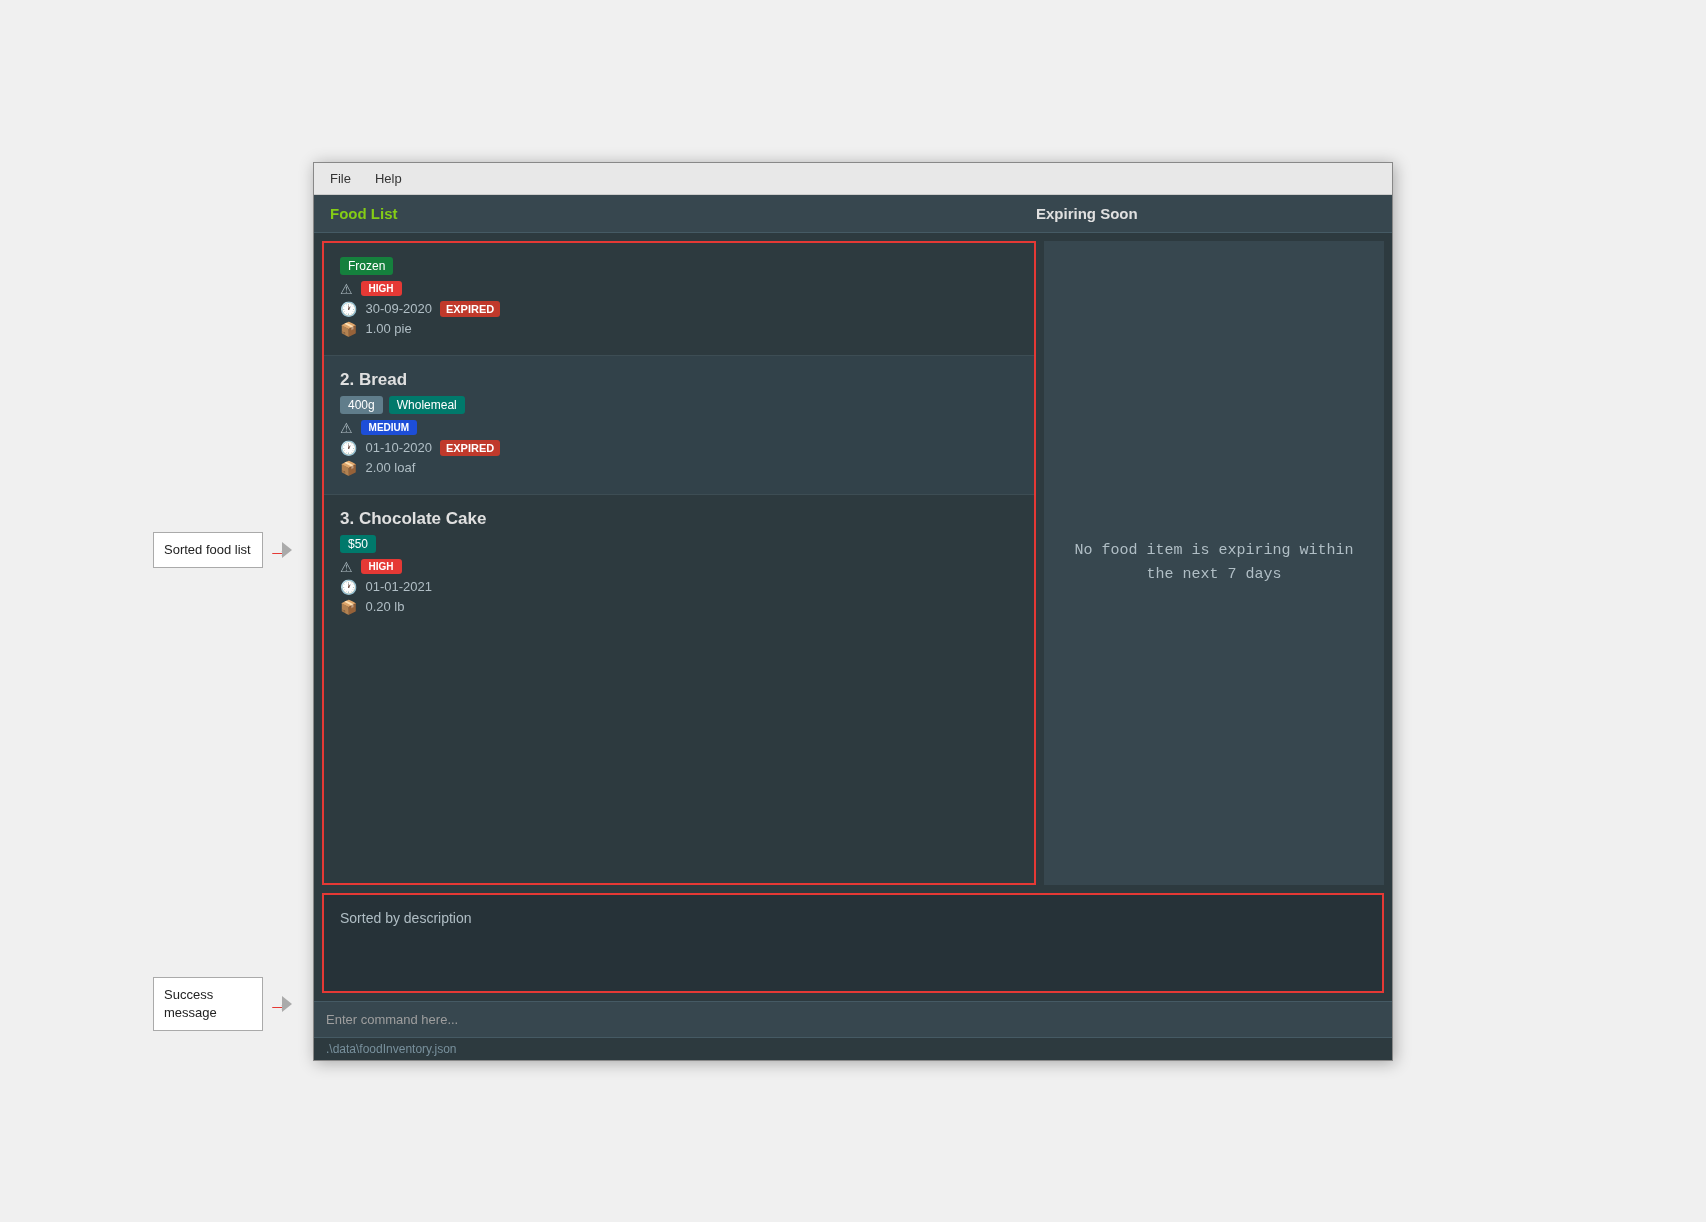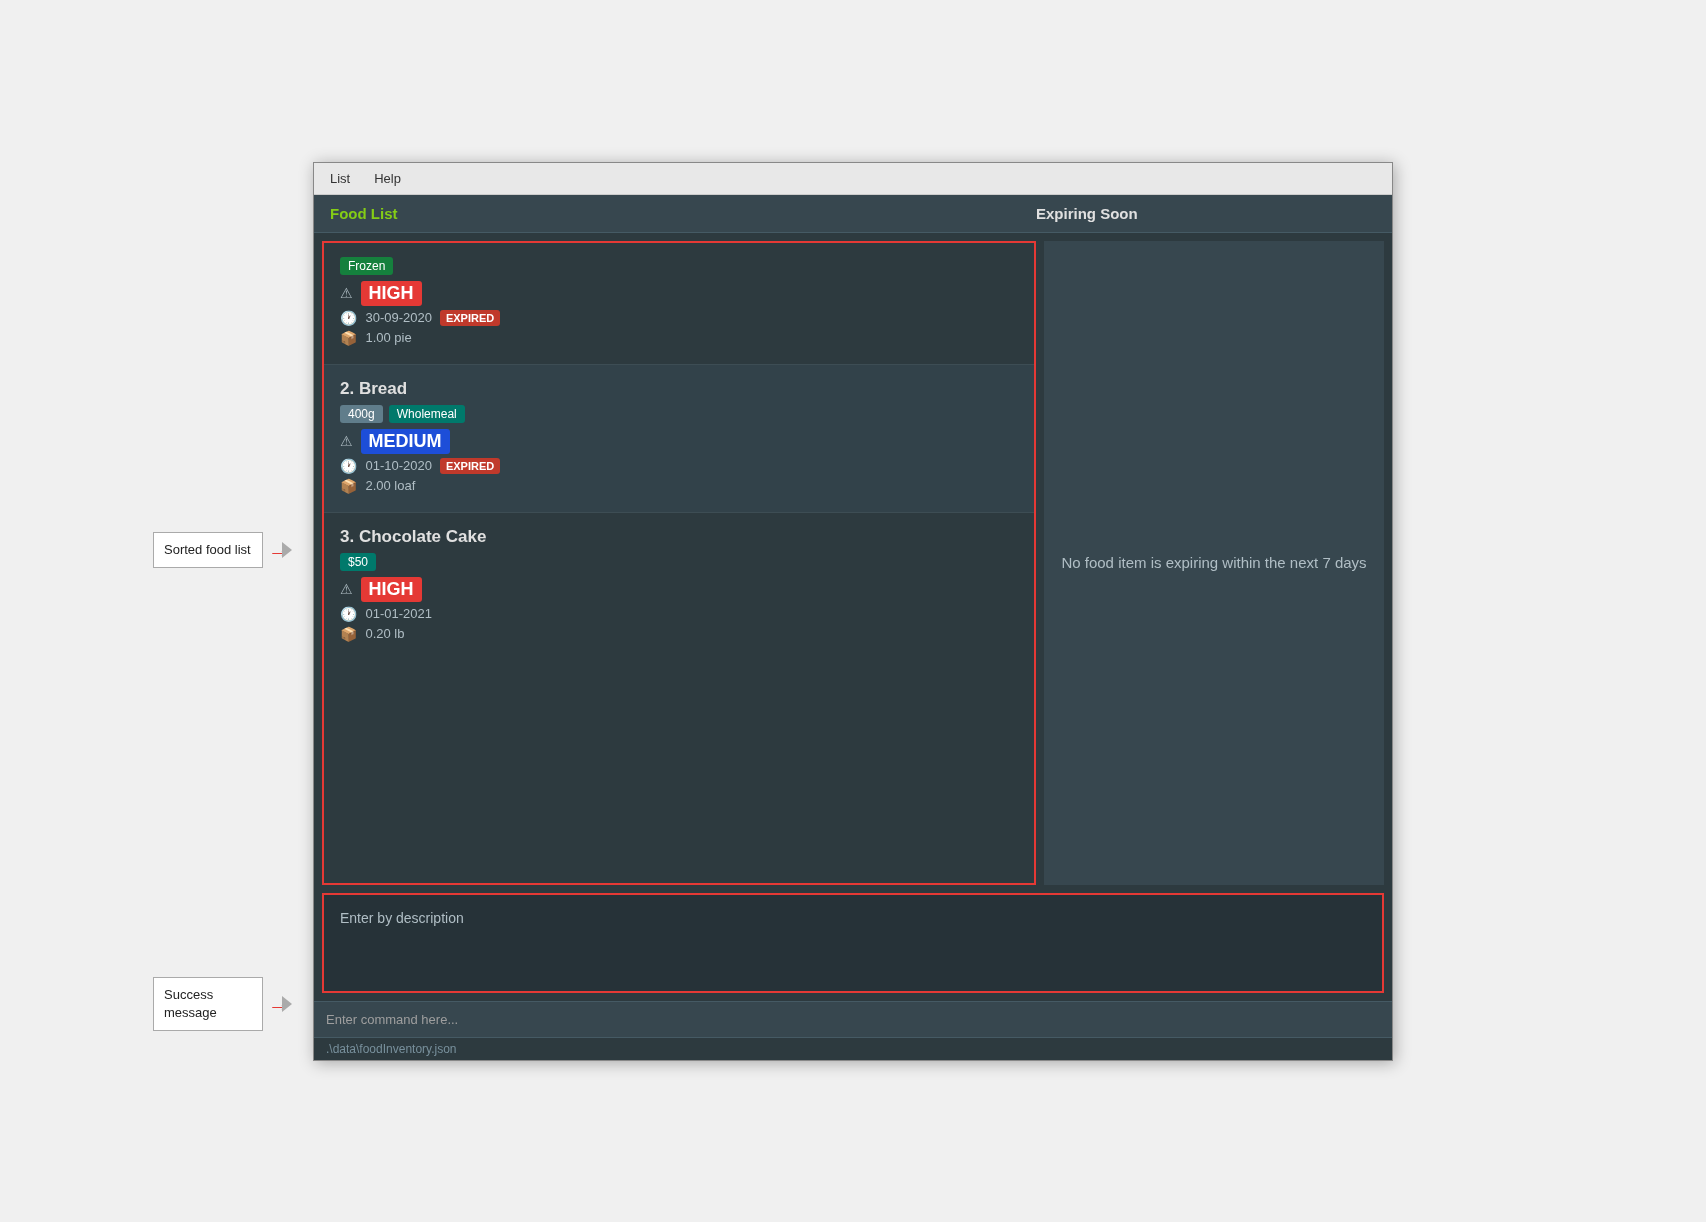--- a/index.html
+++ b/index.html
@@ -164,20 +164,21 @@
       align-items: center;
       justify-content: center;
       padding: 16px;
       margin: 8px 8px 8px 0;
     }
     .expiring-text {
       color: #b0bec5;
       font-size: 15px;
       text-align: center;
       line-height: 1.6;
+      font-family: Liberation Mono, monospace;
     }
 
     
     .food-item {
       padding: 14px 16px 14px 16px;
       border-bottom: 1px solid #3d4d54;
     }
     .food-item:last-child { border-bottom: none; }
     .food-item:nth-child(even) { background: #32424a; }
     .food-item:nth-child(odd) { background: #2d3a3f; }
@@ -214,21 +215,21 @@
       font-size: 13px;
     }
     .detail-icon {
       font-size: 14px;
       color: #b0bec5;
     }
 
     .priority-badge {
       padding: 2px 8px;
       border-radius: 3px;
-      font-size: 18px;
+      font-size: 10px;
       font-weight: 700;
       color: white;
     }
     .priority-high { background: #e53935; }
     .priority-medium { background: #1d4ed8; }
 
     .expired-badge {
       background: #c0392b;
       color: white;
       font-size: 11px;
@@ -304,21 +305,21 @@
 
   <div class="callout callout-success">
     <span>Success message</span>
     <span class="red-arrow">→</span>
   </div>
 
   <div class="window">
 
 
     <div class="menubar">
-      <span class="menu-item">List</span>
+      <span class="menu-item">File</span>
       <span class="menu-item">Help</span>
     </div>
 
     <div class="header-row">
       <div class="header-food-list">Food List</div>
       <div class="header-expiring">Expiring Soon</div>
     </div>
 
     <div class="content-area">
 
@@ -382,21 +383,21 @@
           </div>
         </div>
 
       <div class="expiring-panel">
         <span class="expiring-text">No food item is expiring within the next 7 days</span>
       </div>
     </div>
 
     <div class="bottom-area">
       <div class="success-box">
-        <span class="success-text">Enter by description</span>
+        <span class="success-text">Sorted by description</span>
       </div>
 
       <div class="command-input-area">
         <input type="text" class="command-input" placeholder="Enter command here..." style="">
       </div>
 
       <div class="status-bar">
         <span>.\data\foodInventory.json</span>
       </div>
     </div>

